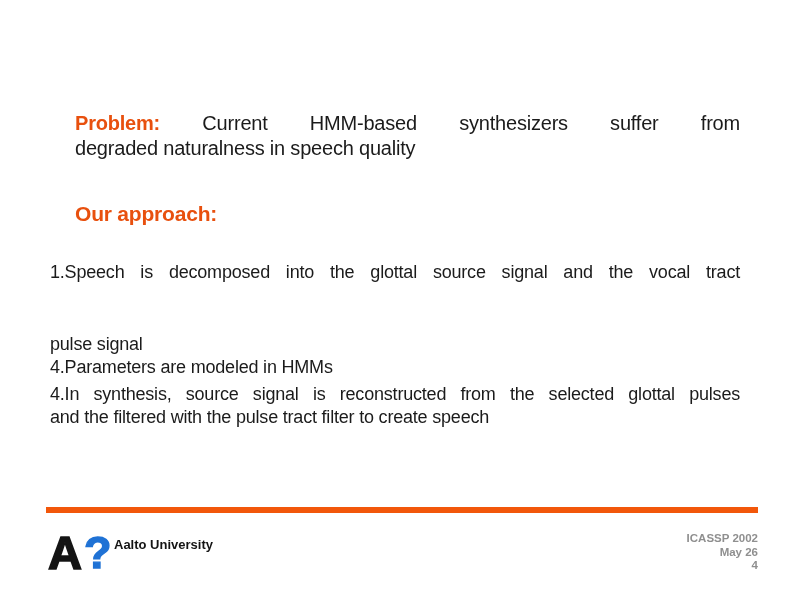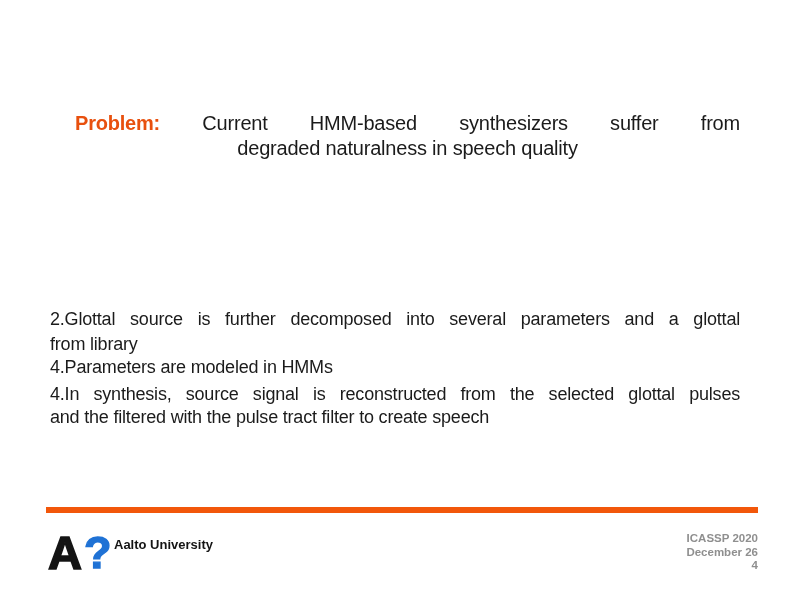--- a/index.html
+++ b/index.html
@@ -16,21 +16,20 @@
   .just { text-align: justify; text-align-last: justify; }
 
   
   .problem-line {
     left: 75px;
     width: 665px;
     font-size: 20px;
     line-height: 26px;
     letter-spacing: -0.2px;
     color: #1b1b1b;
-    text-align: center;
   }
   .problem-label { color: #e8500e; font-weight: bold; margin-top: 14px; }
 
   
   .approach-heading {
     left: 75px;
     top: 202px;
     font-size: 21px;
     font-weight: bold;
     color: #e8500e;
@@ -100,36 +99,37 @@
 <body>
 
 <div class="slide">
 
   <div class="line problem-line just" style="top:110px;">
     <span class="problem-label">Problem:</span>
     <span>Current HMM-based synthesizers suffer from</span>
   </div>
   <div class="line problem-line" style="top:135px;">degraded naturalness in speech quality</div>
 
+  <div class="line approach-heading">Our approach:</div>
 
+  <div class="line step-line just" style="top:260px;">1.Speech is decomposed into the glottal source signal and the vocal tract</div>
 
-  <div class="line step-line just" style="top:307px;">2.Glottal source is further decomposed into several parameters and a glottal</div>
-  <div class="line step-line" style="top:332px;">from library</div>
+  <div class="line step-line" style="top:332px;">pulse signal</div>
 
   <div class="line step-line" style="top:355px;">4.Parameters are modeled in HMMs</div>
 
   <div class="line step-line just" style="top:382px;">4.In synthesis, source signal is reconstructed from the selected glottal pulses</div>
   <div class="line step-line" style="top:405px;">and the filtered with the pulse tract filter to create speech</div>
 
   <div class="accent-bar"></div>
 
   <div class="logo">
     <span class="logo-a">A</span><span class="logo-q">?</span>
   </div>
   <div class="university">Aalto University</div>
 
   <div class="footer-meta">
-    <div>ICASSP 2020</div>
-    <div>December 26</div>
+    <div>ICASSP 2002</div>
+    <div>May 26</div>
     <div>4</div>
   </div>
 
 </div>
 
 </body></html>

